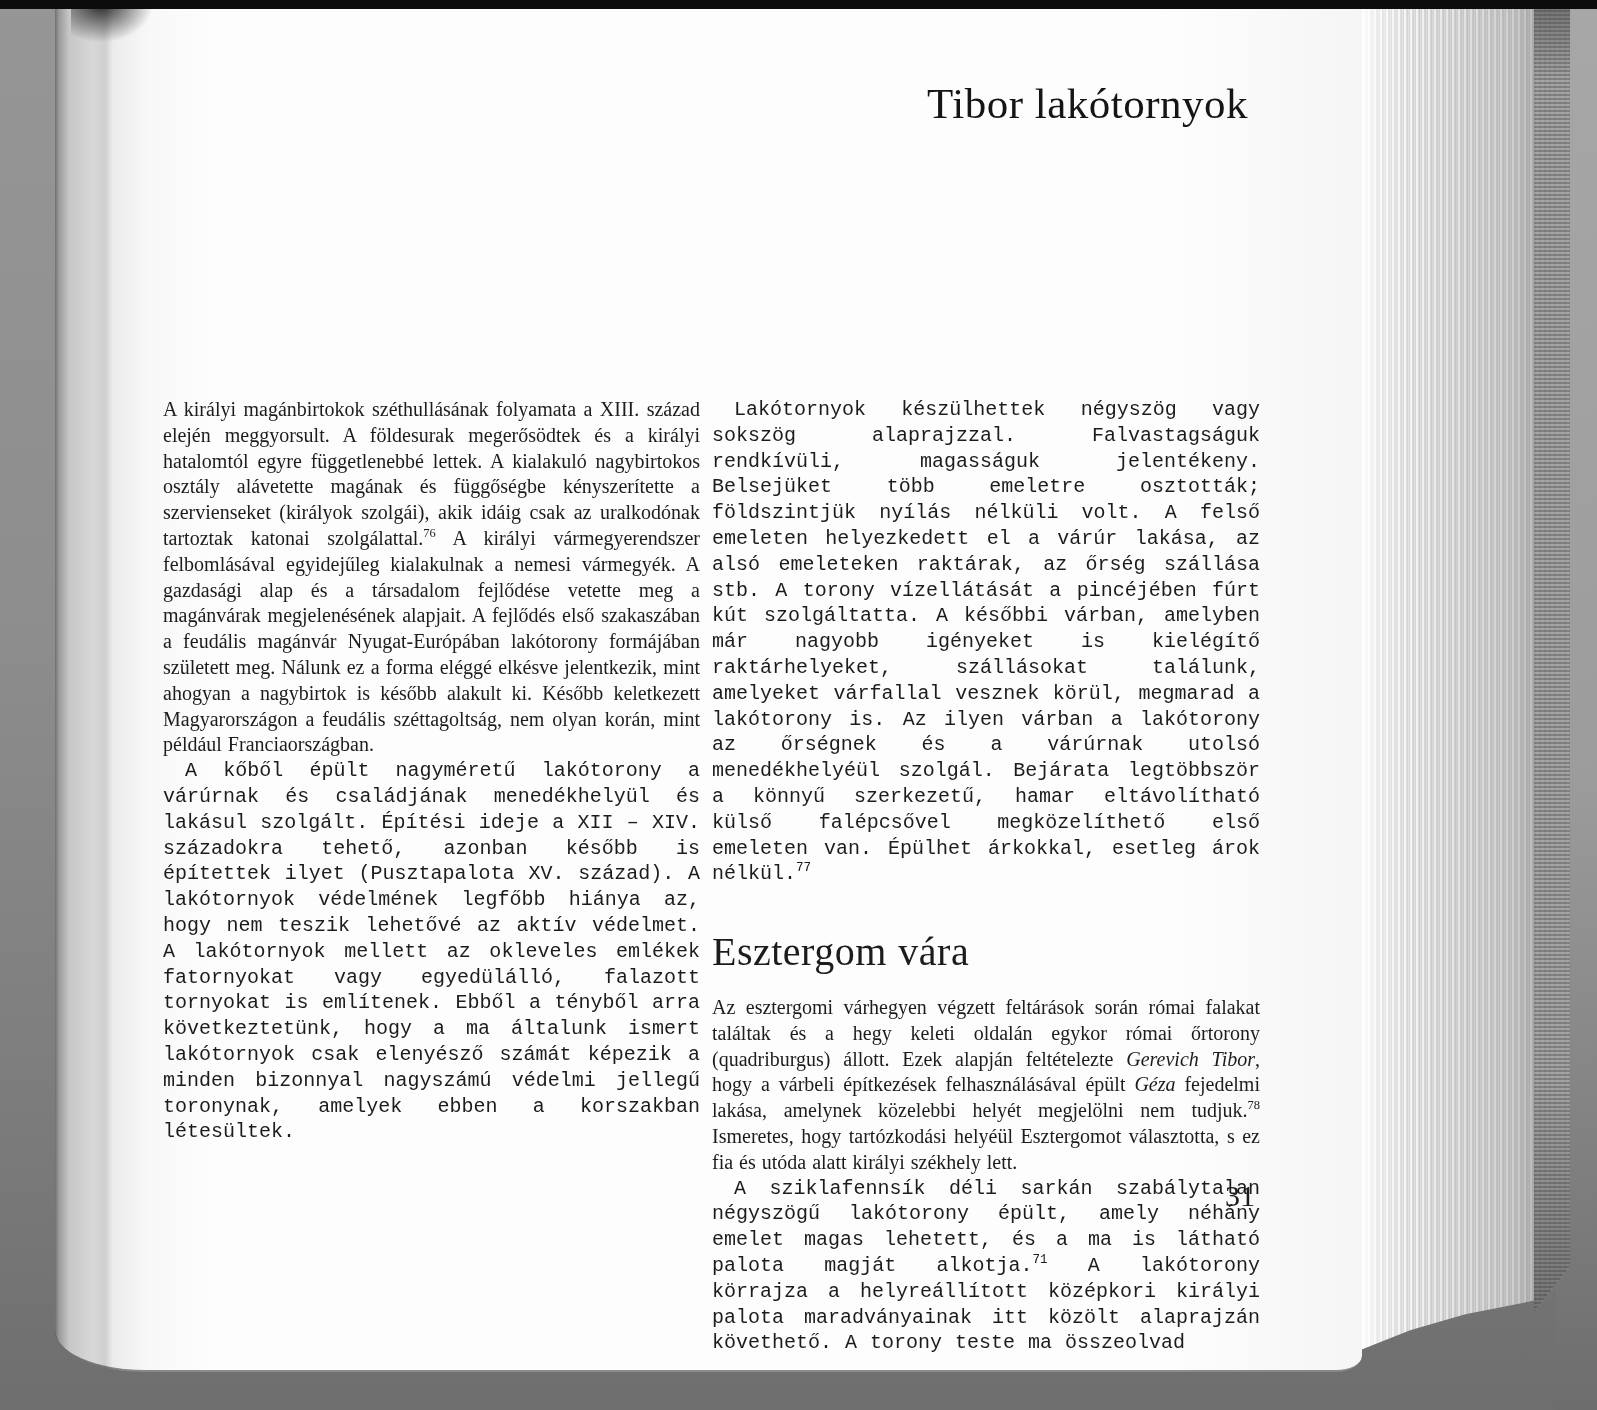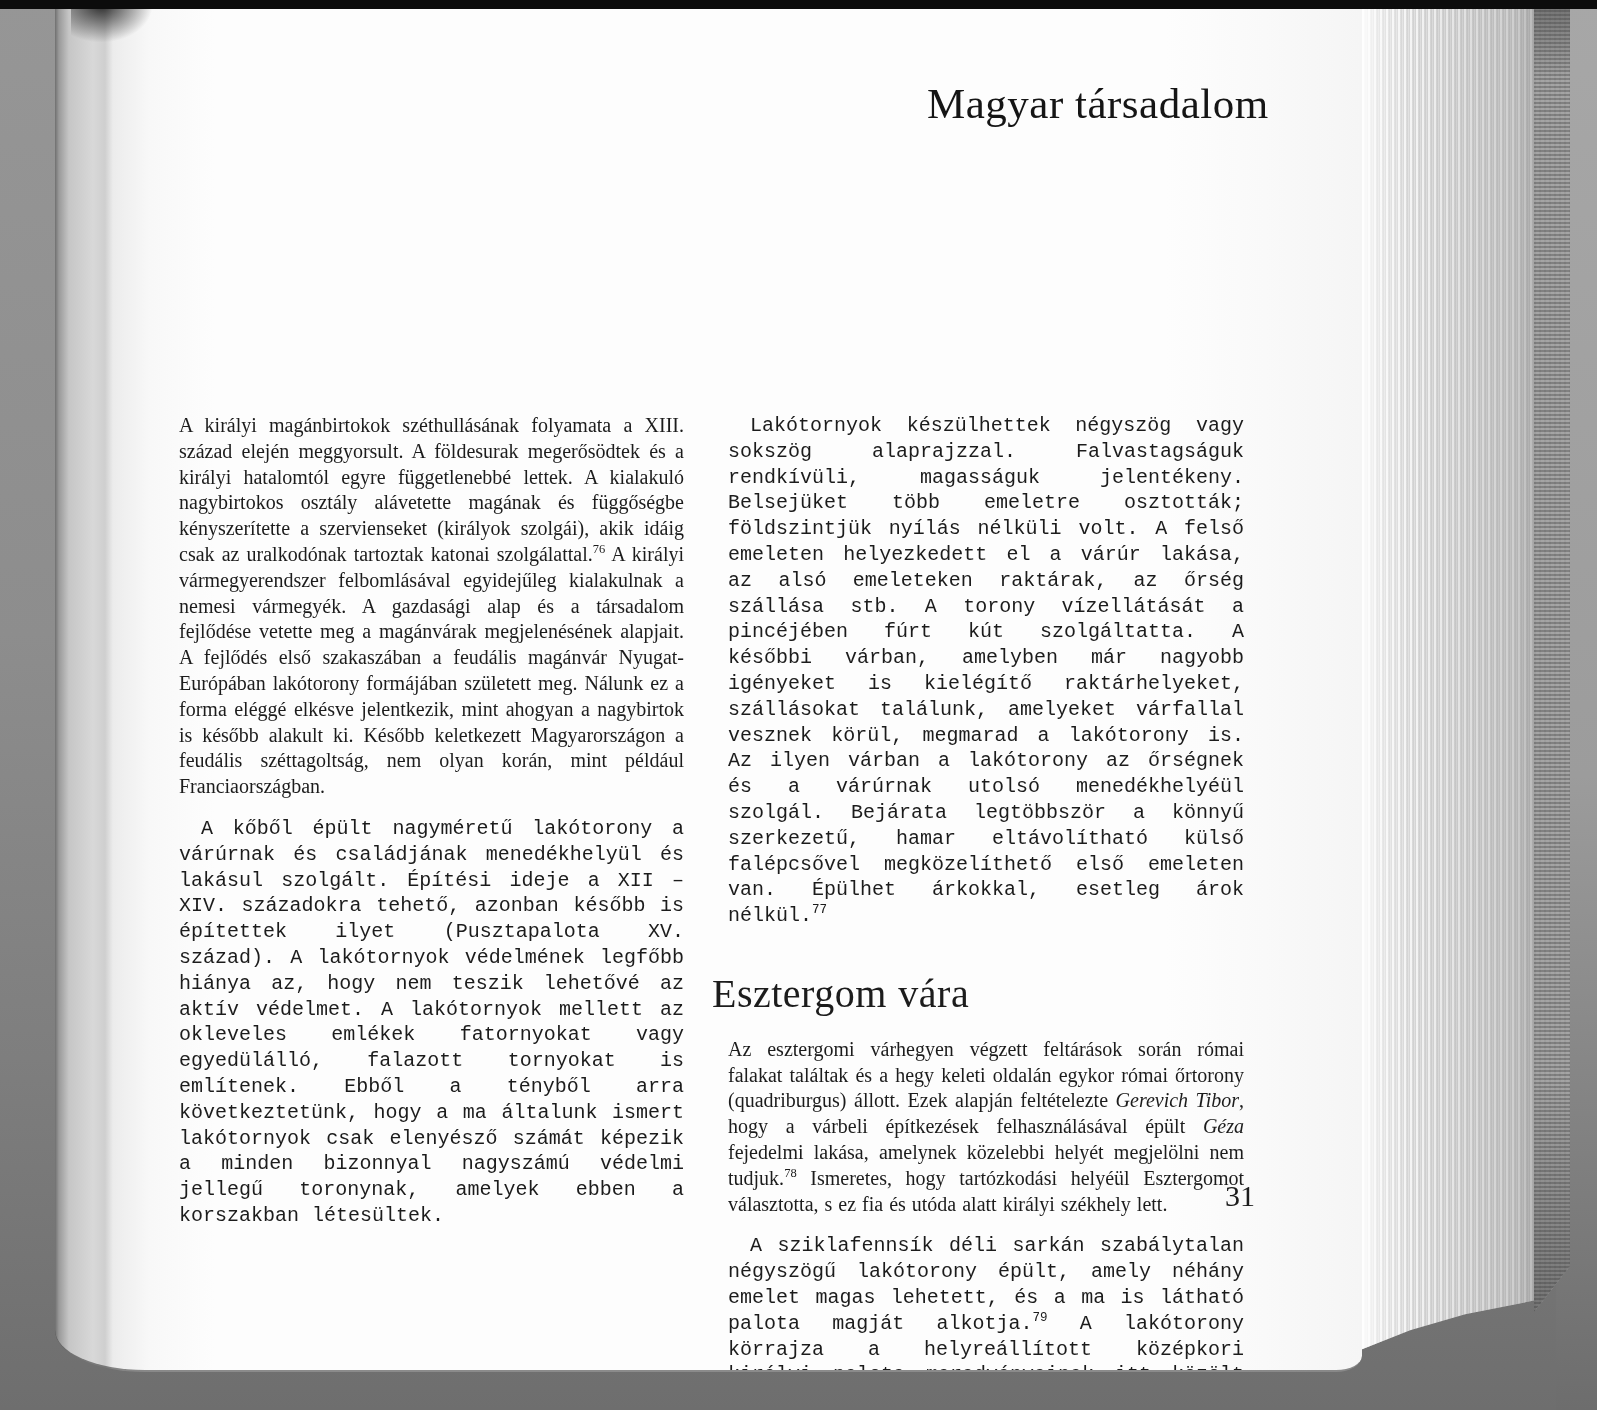--- a/index.html
+++ b/index.html
@@ -50,21 +50,21 @@
   .title {
     position:absolute; left:872px; top:74px; margin:0;
     font-size:43px; font-weight:normal; color:#151515; letter-spacing:.5px; white-space:nowrap;
   }
   .col {
     position:absolute; top:392px; font-size:20px; line-height:25.8px;
     text-align:justify; color:#1c1c1c; word-spacing:1px;
   }
   .col-left  { left:108px; width:537px; }
   .col-right { left:657px; width:548px; }
-  .para { margin:16px; }
+  .para { margin:0; }
   .para.indent { text-indent:22px;font-family:Liberation Mono, monospace; }
   .para sup { font-size:12.5px; line-height:0; vertical-align:super; }
   .heading {
     margin:52px 0 30px 0; font-size:40px; font-weight:normal;
     letter-spacing:.5px; text-align:left; text-indent:0;
   }
   .pagenum {
     position:absolute; left:1170px; top:1174px;
     font-size:30px; color:#1c1c1c;text-align:center;
   }
@@ -75,33 +75,33 @@
 <div class="scan">
   <div class="right-bg"></div>
   <div class="top-strip"></div>
 
   <div class="fan"></div>
   <div class="cover"></div>
 
   <div class="page">
     <div class="corner-shadow"></div>
 
-    <h1 class="title">Magyar társadalom</h1>
+    <h1 class="title">Tibor lakótornyok</h1>
 
     <div class="col col-left" id="col-left">
         <p class="para">A királyi magánbirtokok széthullásának folyamata a XIII. század elején meggyorsult. A földesurak megerősödtek és a királyi hatalomtól egyre függetlenebbé lettek. A kialakuló nagybirtokos osztály alávetette magának és függőségbe kényszerítette a szervienseket (királyok szolgái), akik idáig csak az uralkodónak tartoztak katonai szolgálattal.<sup>76</sup> A királyi vármegyerendszer felbomlásával egyidejűleg kialakulnak a nemesi vármegyék. A gazdasági alap és a társadalom fejlődése vetette meg a magánvárak megjelenésének alapjait. A fejlődés első szakaszában a feudális magánvár Nyugat-Európában lakótorony formájában született meg. Nálunk ez a forma eléggé elkésve jelentkezik, mint ahogyan a nagybirtok is később alakult ki. Később keletkezett Magyarországon a feudális széttagoltság, nem olyan korán, mint például Franciaországban.</p>
         <p class="para indent">A kőből épült nagyméretű lakótorony a várúrnak és családjának menedékhelyül és lakásul szolgált. Építési ideje a XII – XIV. századokra tehető, azonban később is építettek ilyet (Pusztapalota XV. század). A lakótornyok védelmének legfőbb hiánya az, hogy nem teszik lehetővé az aktív védelmet. A lakótornyok mellett az okleveles emlékek fatornyokat vagy egyedülálló, falazott tornyokat is említenek. Ebből a tényből arra következtetünk, hogy a ma általunk ismert lakótornyok csak elenyésző számát képezik a minden bizonnyal nagyszámú védelmi jellegű toronynak, amelyek ebben a korszakban létesültek.</p>
       </div>
 
     <div class="col col-right">
       <div id="right-top">
           <p class="para indent">Lakótornyok készülhettek négyszög vagy sokszög alaprajzzal. Falvastagságuk rendkívüli, magasságuk jelentékeny. Belsejüket több emeletre osztották; földszintjük nyílás nélküli volt. A felső emeleten helyezkedett el a várúr lakása, az alsó emeleteken raktárak, az őrség szállása stb. A torony vízellátását a pincéjében fúrt kút szolgáltatta. A későbbi várban, amelyben már nagyobb igényeket is kielégítő raktárhelyeket, szállásokat találunk, amelyeket várfallal vesznek körül, megmarad a lakótorony is. Az ilyen várban a lakótorony az őrségnek és a várúrnak utolsó menedékhelyéül szolgál. Bejárata legtöbbször a könnyű szerkezetű, hamar eltávolítható külső falépcsővel megközelíthető első emeleten van. Épülhet árkokkal, esetleg árok nélkül.<sup>77</sup></p>
         </div>
       <h2 class="heading">Esztergom vára</h2>
       <div id="right-bottom">
           <p class="para">Az esztergomi várhegyen végzett feltárások során római falakat találtak és a hegy keleti oldalán egykor római őrtorony (quadriburgus) állott. Ezek alapján feltételezte <i>Gerevich Tibor</i>, hogy a várbeli építkezések felhasználásával épült <i>Géza</i> fejedelmi lakása, amelynek közelebbi helyét megjelölni nem tudjuk.<sup>78</sup> Ismeretes, hogy tartózkodási helyéül Esztergomot választotta, s ez fia és utóda alatt királyi székhely lett.</p>
-          <p class="para indent">A sziklafennsík déli sarkán szabálytalan négyszögű lakótorony épült, amely néhány emelet magas lehetett, és a ma is látható palota magját alkotja.<sup>79</sup> A lakótorony körrajza a helyreállított középkori királyi palota maradványainak itt közölt alaprajzán követhető. A torony teste ma összeolvad</p>
+          <p class="para indent">A sziklafennsík déli sarkán szabálytalan négyszögű lakótorony épült, amely néhány emelet magas lehetett, és a ma is látható palota magját alkotja.<sup>71</sup> A lakótorony körrajza a helyreállított középkori királyi palota maradványainak itt közölt alaprajzán követhető. A torony teste ma összeolvad</p>
         </div>
     </div>
 
     <div class="pagenum">31</div>
   </div>
 </div>
 
 </body></html>

